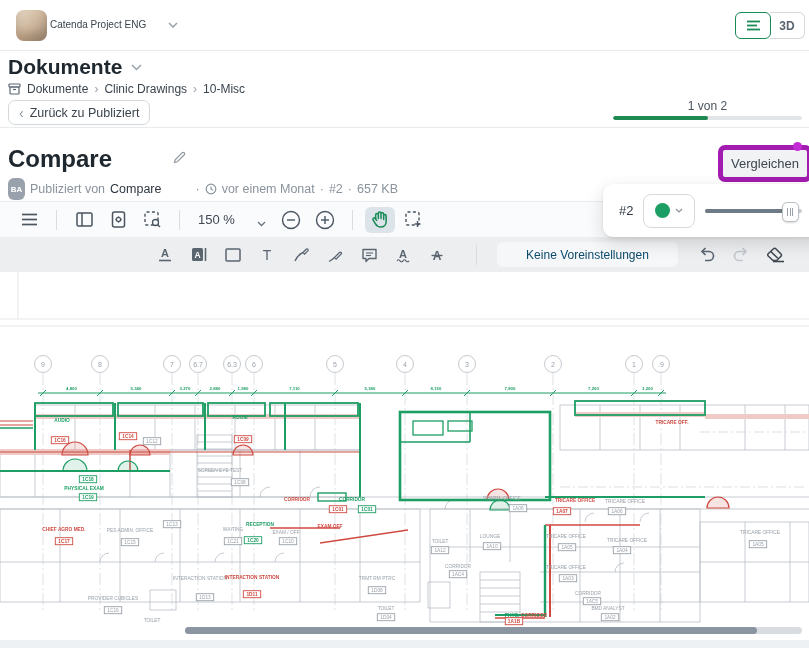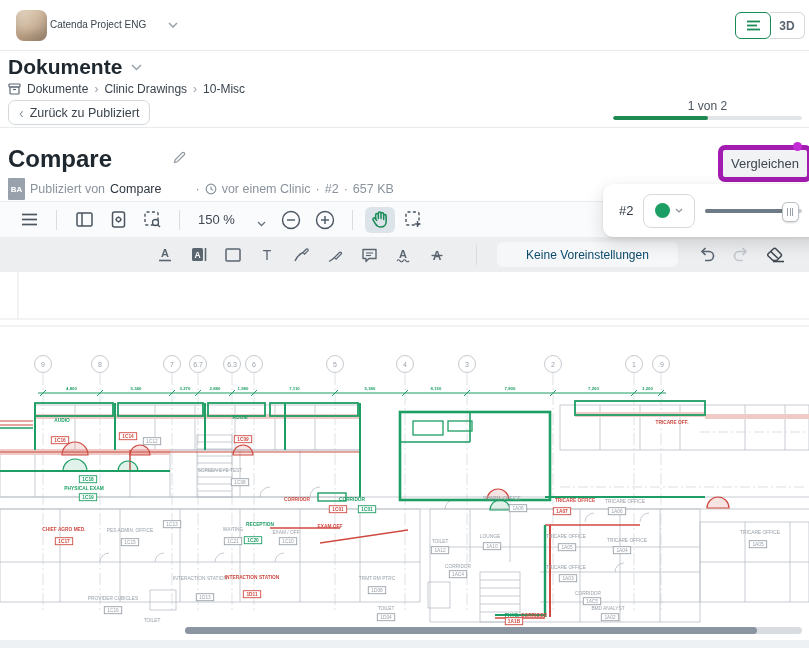--- a/index.html
+++ b/index.html
@@ -25,21 +25,21 @@
   .pagelabel{left:613px;top:99px;width:189px;text-align:center;font-size:12px;color:#4a545e;}
   .pbar{left:613px;top:116px;width:189px;height:4px;border-radius:2px;background:#e3e6e8;overflow:hidden;}
   .pbar .fill{height:100%;background:#1e8a52;border-radius:2px;}
   
   .doctitle{left:8px;top:145px;font-size:24px;font-weight:bold;color:#20282f;}
   .editpen{left:172px;top:150px;}
   .vglbtn{left:718px;top:145px;width:84px;height:27px;background:#f1f2f4;border:5px solid #a21caf;border-radius:7px;
     font-size:13px;color:#3c4650;display:flex;align-items:center;justify-content:center;}
   .vgldot{left:793px;top:142px;width:9px;height:9px;border-radius:50%;}
   .meta{left:8px;top:178px;display:flex;align-items:center;gap:5px;font-size:12.5px;color:#8a939c;}
-  .meta .badge{width:17px;height:22px;border-radius:1px;background:#99a2ac;color:#fff;font-size:8px;font-weight:bold;
+  .meta .badge{width:17px;height:22px;border-radius:6px;background:#99a2ac;color:#fff;font-size:8px;font-weight:bold;
     display:flex;align-items:center;justify-content:center;}
   .meta .dark{color:#2f3841;}
   .meta .gap{width:24px;}
   
   .tb1{left:0;top:202px;width:809px;height:35px;background:#fafbfc;display:flex;align-items:center;}
   .tb1 .vdiv,.tb2 .vdiv{width:1px;height:20px;background:#d9dde0;margin:0 10px;}
   .ticon{width:30px;height:26px;display:flex;align-items:center;justify-content:center;border-radius:6px;margin:0 2px;}
   .ticon.active{background:#dde4e9;}
   .zoomsel{display:flex;align-items:flex-end;gap:22px;font-size:13px;color:#3f4953;padding:0 8px;}
   
@@ -136,21 +136,21 @@
   <div class="abs meta">
     <span class="badge">BA</span>
     <span>Publiziert von</span>
     <span class="dark">Compare</span>
     <span class="gap"></span>
     <span>·</span>
     <svg width="12" height="12" viewBox="0 0 12 12">
       <circle cx="6" cy="6" r="4.8" fill="none" stroke="#8a939c" stroke-width="1.2"></circle>
       <polyline points="6,3.4 6,6 8,7.2" fill="none" stroke="#8a939c" stroke-width="1.2"></polyline>
       </svg>
-    <span>vor einem Clinic</span>
+    <span>vor einem Monat</span>
     <span>·</span>
     <span>#2</span>
     <span>·</span>
     <span>657 KB</span>
   </div>
   <div class="hairline" style="top:201px"></div>
 
   <div class="abs tb1">
     <div class="ticon" style="margin-left:14px">
       <svg width="17" height="13" viewBox="0 0 17 13">

